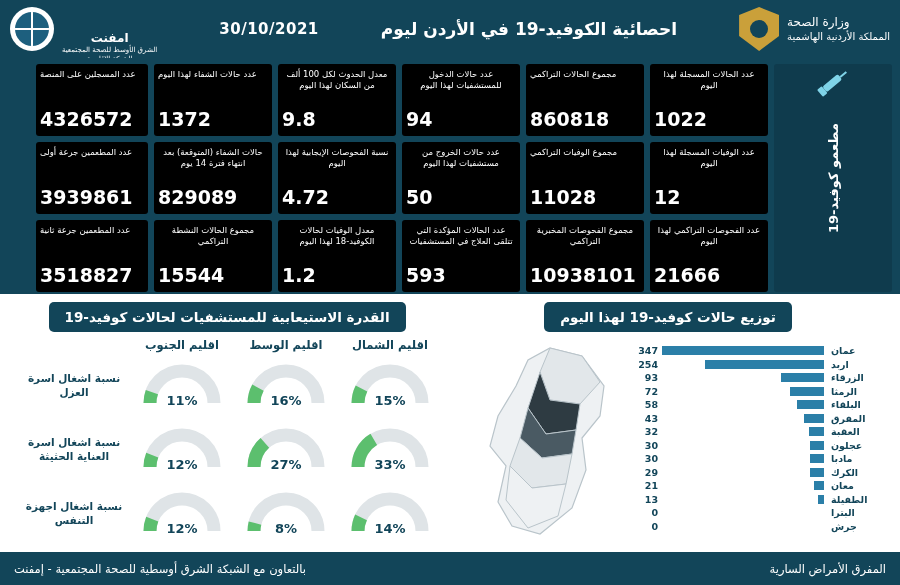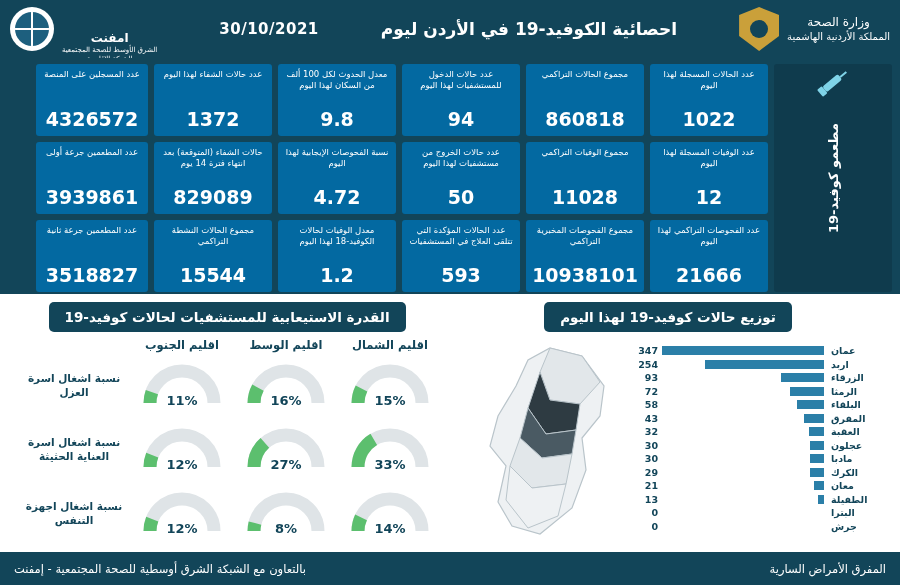--- a/index.html
+++ b/index.html
@@ -18,21 +18,21 @@
   
   .header {
     position: absolute; top: 0; left: 0; width: 900px; height: 58px;
     background: #124559;
     display: flex; align-items: center; justify-content: space-between;
     padding: 0 10px;
     color: #ffffff;
   }
   .hdr-right { display: flex; align-items: center; gap: 8px; }
   .hdr-left { display: flex; align-items: center; gap: 8px; }
-  .ministry-txt { text-align: center; line-height: 1.35; }
+  .ministry-txt { text-align: left; line-height: 1.35; }
   .ministry-txt .l1 { font-size: 12px; letter-spacing: 2px; }
   .ministry-txt .l2 { font-size: 10px; }
   .crest {
     width: 40px; height: 44px;
     background: #caa03a;
     clip-path: polygon(50% 0%, 100% 18%, 100% 66%, 50% 100%, 0% 66%, 0% 18%);
     position: relative;
   }
   .crest::after {
     content: "";
@@ -86,21 +86,21 @@
     background: #1d5f7e;
     border-radius: 3px;
     display: flex; flex-direction: column;
     align-items: center; justify-content: space-between;
     padding: 5px 4px 6px 4px;
     color: #ffffff;
     text-align: center;
   }
   .cell .lbl { font-size: 8.5px; line-height: 1.25; }
   .cell .val { font-size: 19px; font-weight: bold; }
-  .cell.teal { background: #0369a1; }
+  .cell.teal { background: #000000; align-items: flex-end; }
   .side-cell {
     grid-row: span 3;
     background: #0f3b4d;
     display: flex; align-items: center; justify-content: center;
     border-radius: 3px;
     position: relative;
   }
   .side-vert {
     writing-mode: vertical-rl;
     transform: rotate(180deg);

